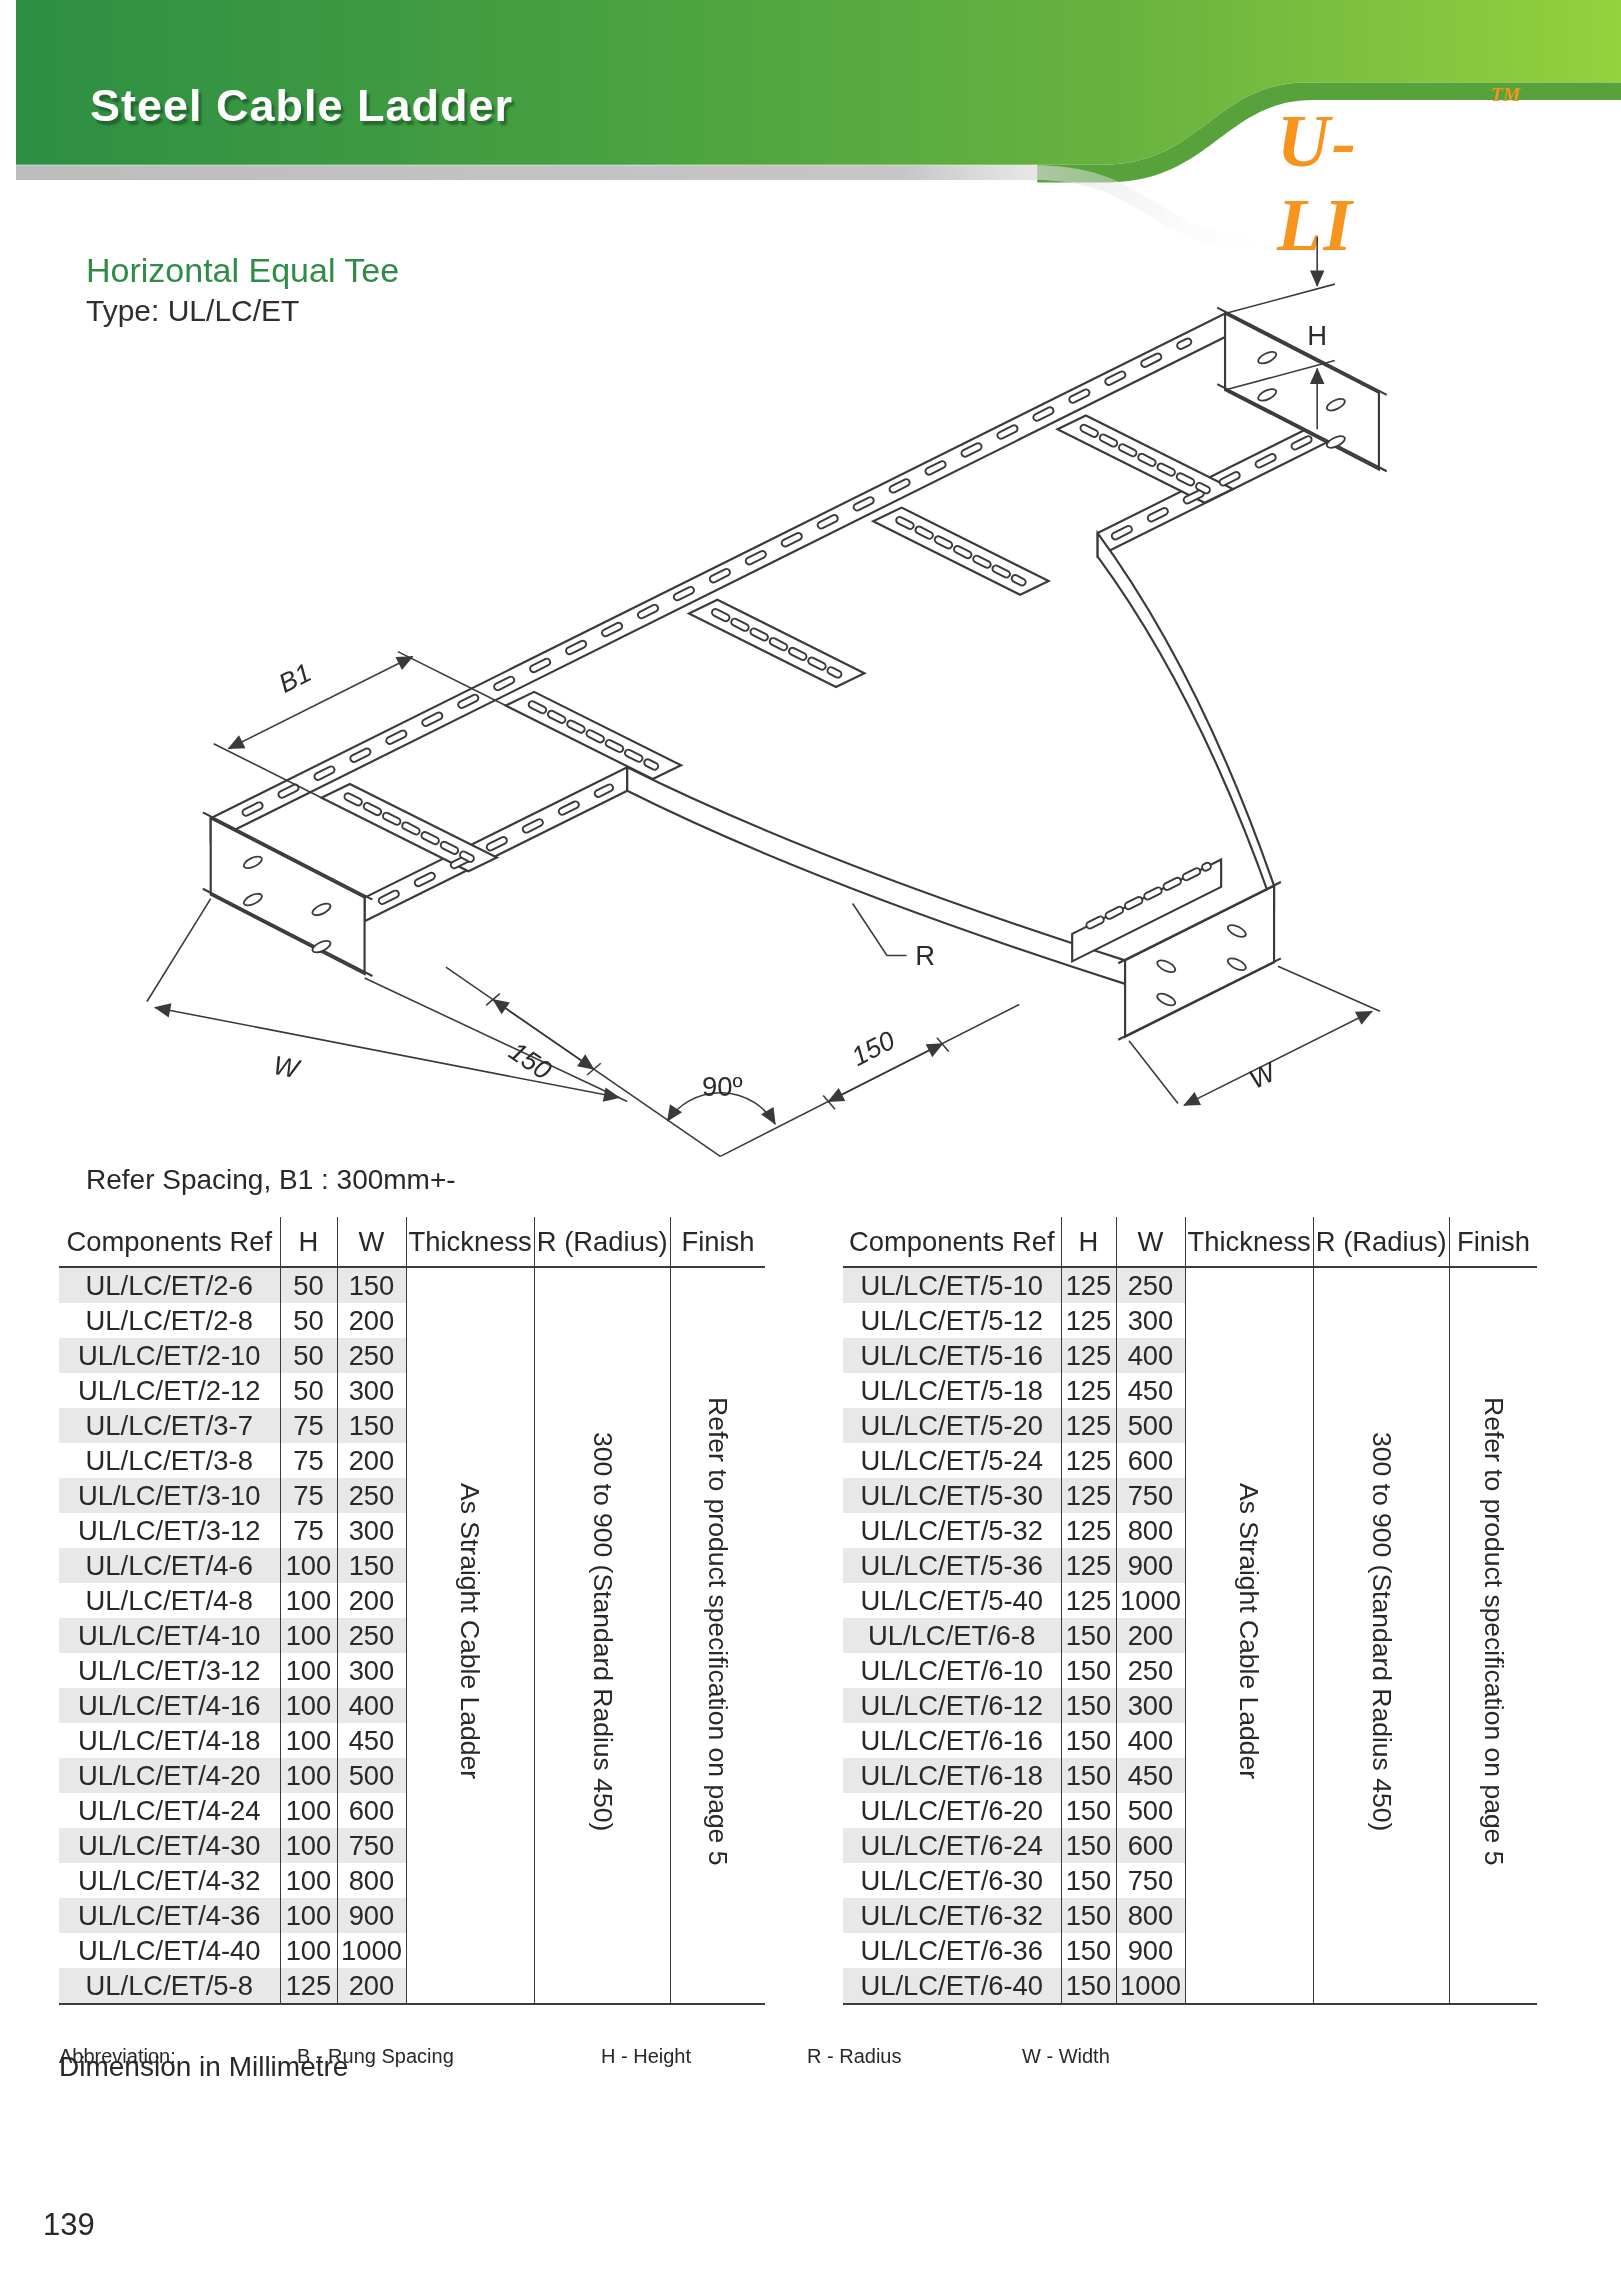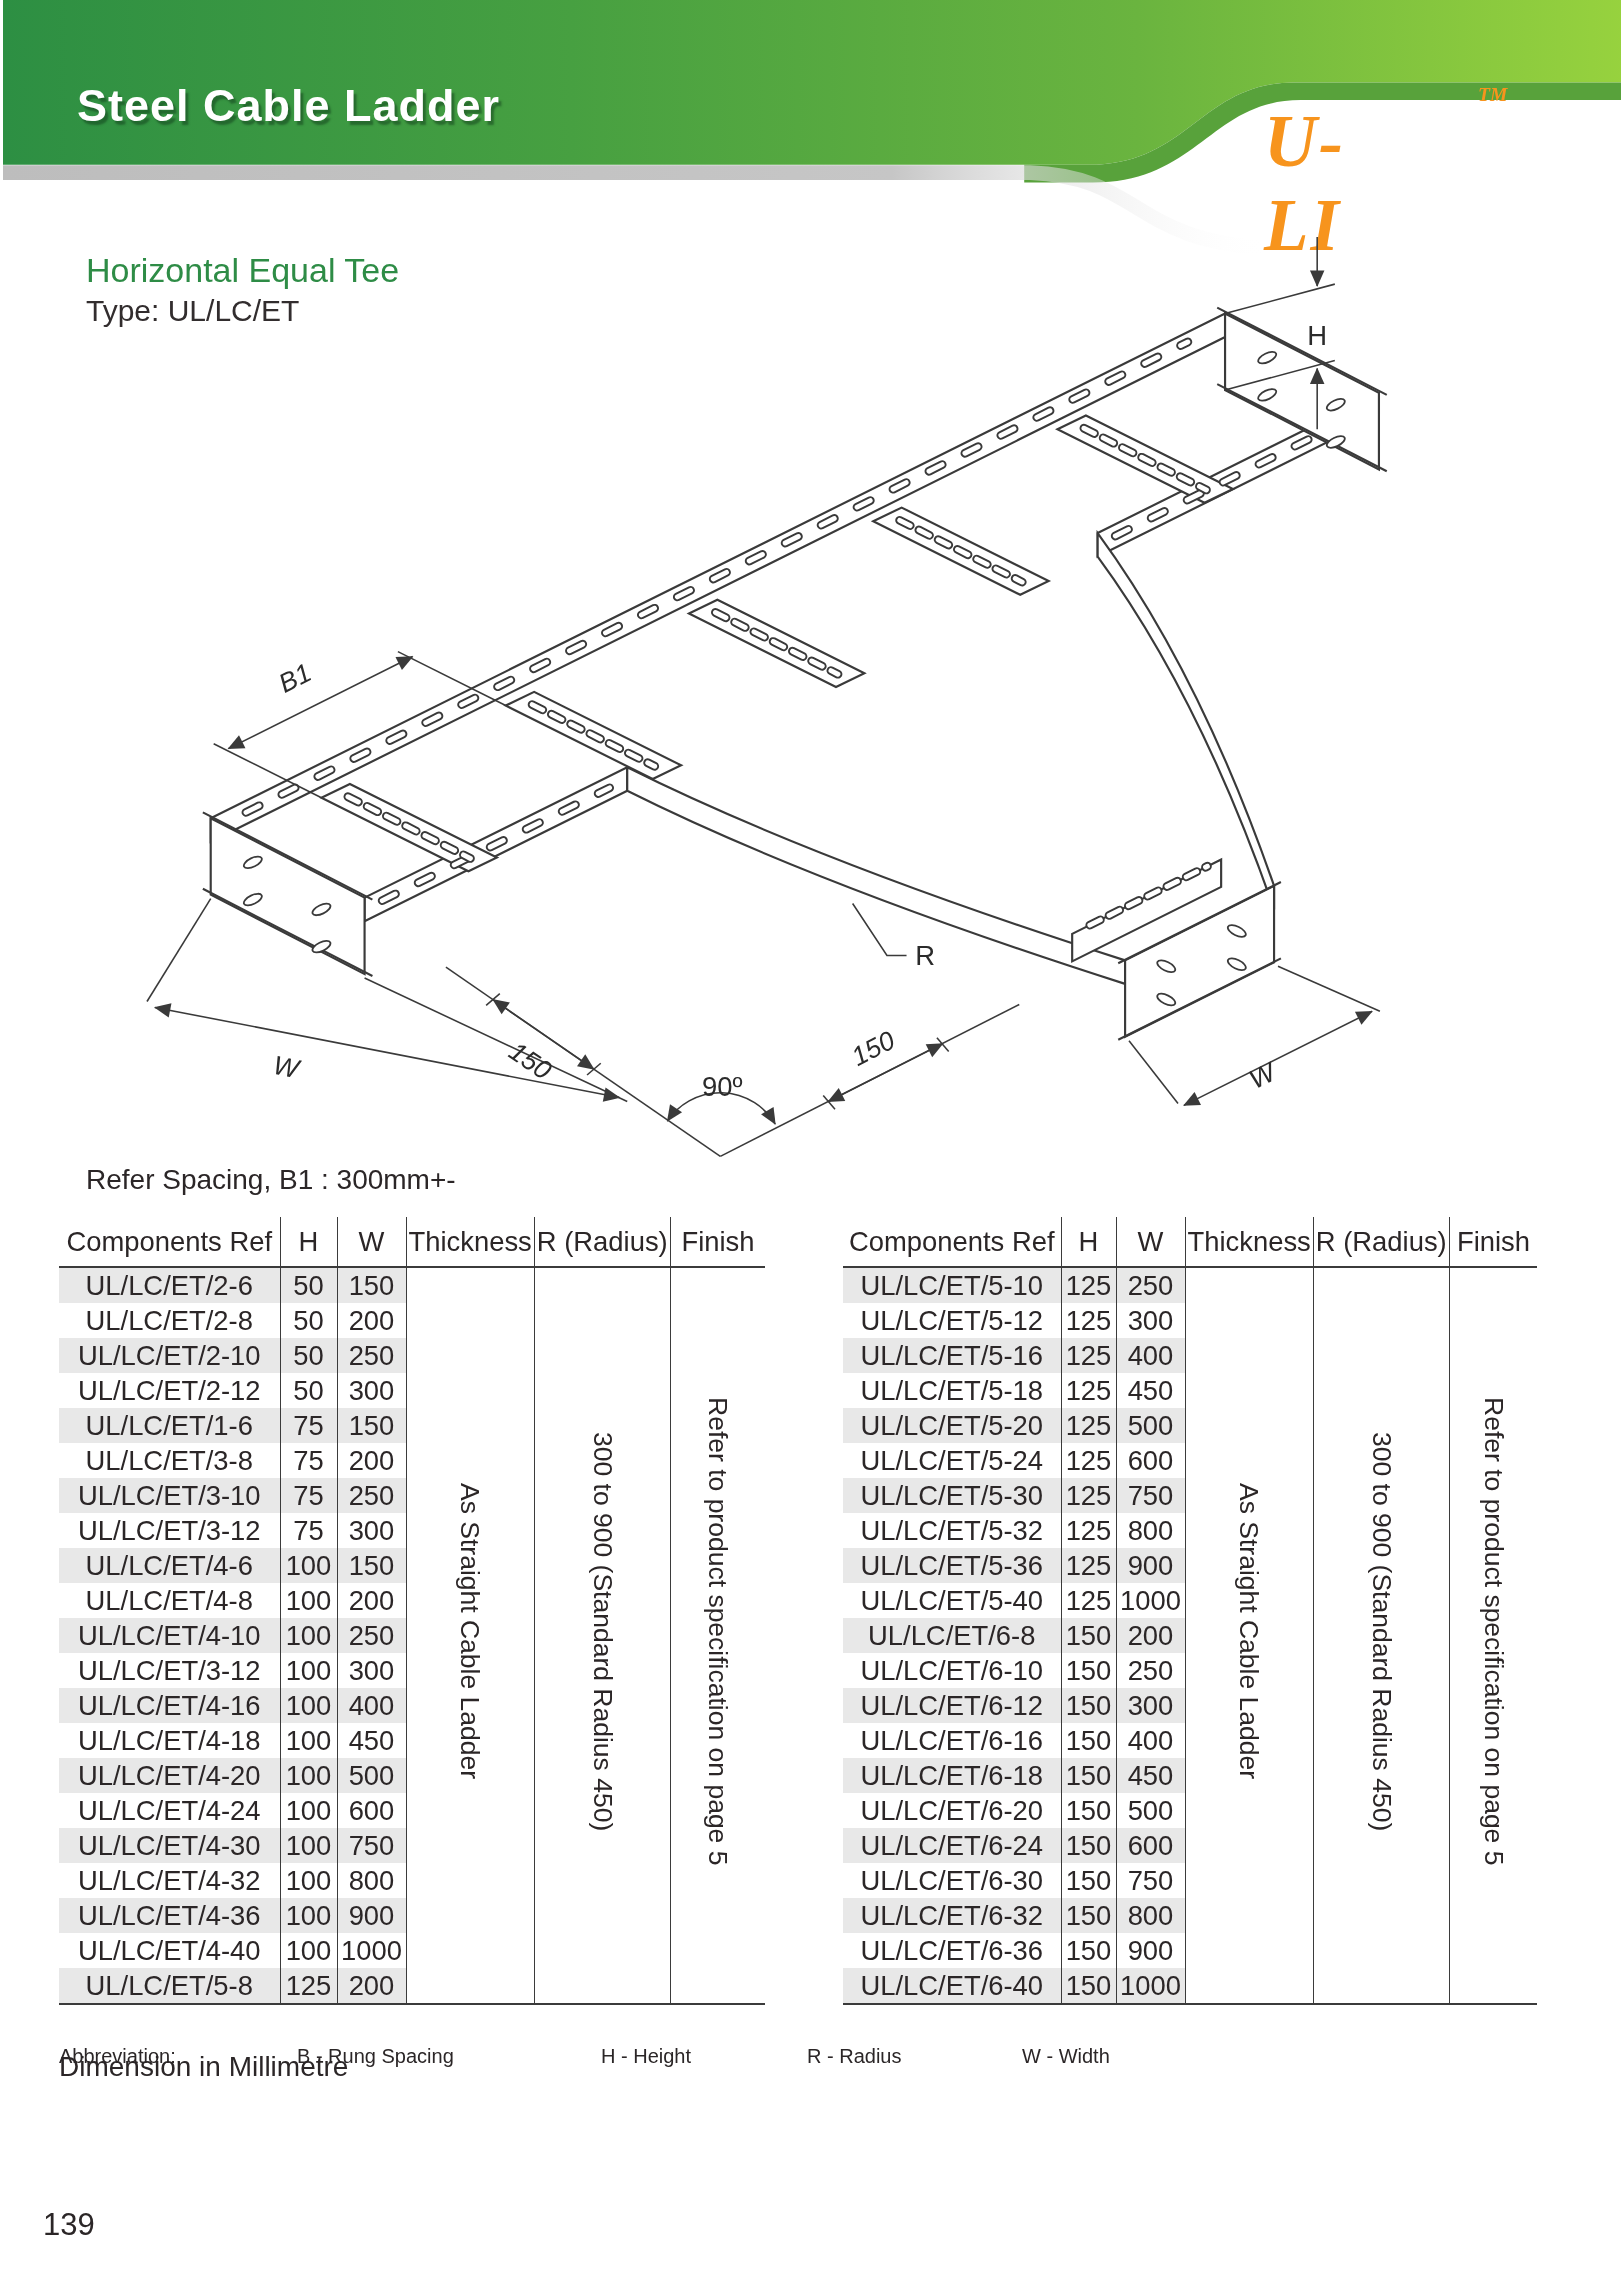--- a/index.html
+++ b/index.html
@@ -1,20 +1,20 @@
 <!DOCTYPE html>
 <html><head>
 <meta charset="utf-8">
 <style>
   html,body{margin:0;padding:0;background:#888;}
   .page{position:relative;width:1621px;height:2293px;background:#fff;overflow:hidden;
         font-family:"Liberation Sans",sans-serif;color:#2b2627;}
 
   
-  .banner{position:absolute;left:3px;top:0;width:1315px;height:257px;}
+  .banner{position:absolute;left:16px;top:0;width:1315px;height:257px;}
   .banner svg{position:absolute;left:0;top:0;}
   .banner-title{position:absolute;left:74px;top:80px;font-size:45px;font-weight:bold;color:#fff;
                 letter-spacing:1px;text-shadow:2.9px 3.9px 2px rgba(15,60,25,.5);}
   .brand{position:absolute;left:1261px;top:100px;font-family:"Liberation Serif",serif;
          font-style:italic;font-weight:bold;font-size:73px;color:#f7941d;letter-spacing:2px;}
   .brand .tm{position:absolute;left:214px;top:-15.7px;font-size:19.6px;letter-spacing:0;}
 
   
   .sec-title{position:absolute;left:86px;top:251px;font-size:34px;color:#2e8c46;}
   .sec-type{position:absolute;left:86px;top:294px;font-size:30px;color:#322d2e;}
@@ -241,21 +241,21 @@
           <td class="c-ref shade">UL/LC/ET/2-10</td>
           <td class="c-h shade">50</td>
           <td class="c-w shade">250</td>
         </tr>
         <tr>
           <td class="c-ref">UL/LC/ET/2-12</td>
           <td class="c-h">50</td>
           <td class="c-w">300</td>
         </tr>
         <tr>
-          <td class="c-ref shade">UL/LC/ET/1-6</td>
+          <td class="c-ref shade">UL/LC/ET/3-7</td>
           <td class="c-h shade">75</td>
           <td class="c-w shade">150</td>
         </tr>
         <tr>
           <td class="c-ref">UL/LC/ET/3-8</td>
           <td class="c-h">75</td>
           <td class="c-w">200</td>
         </tr>
         <tr>
           <td class="c-ref shade">UL/LC/ET/3-10</td>

